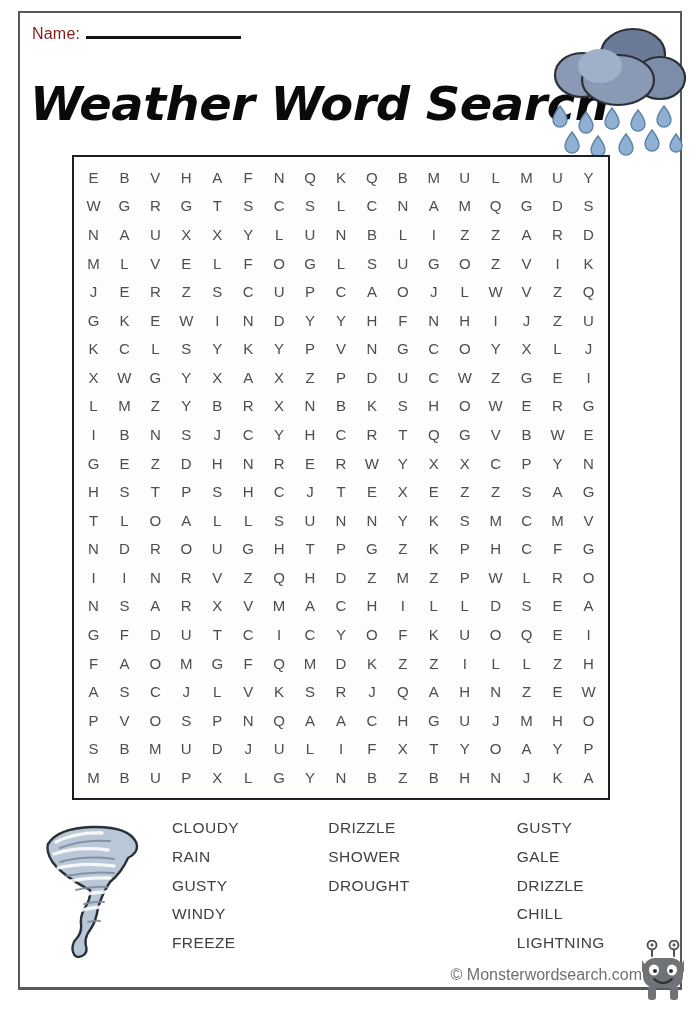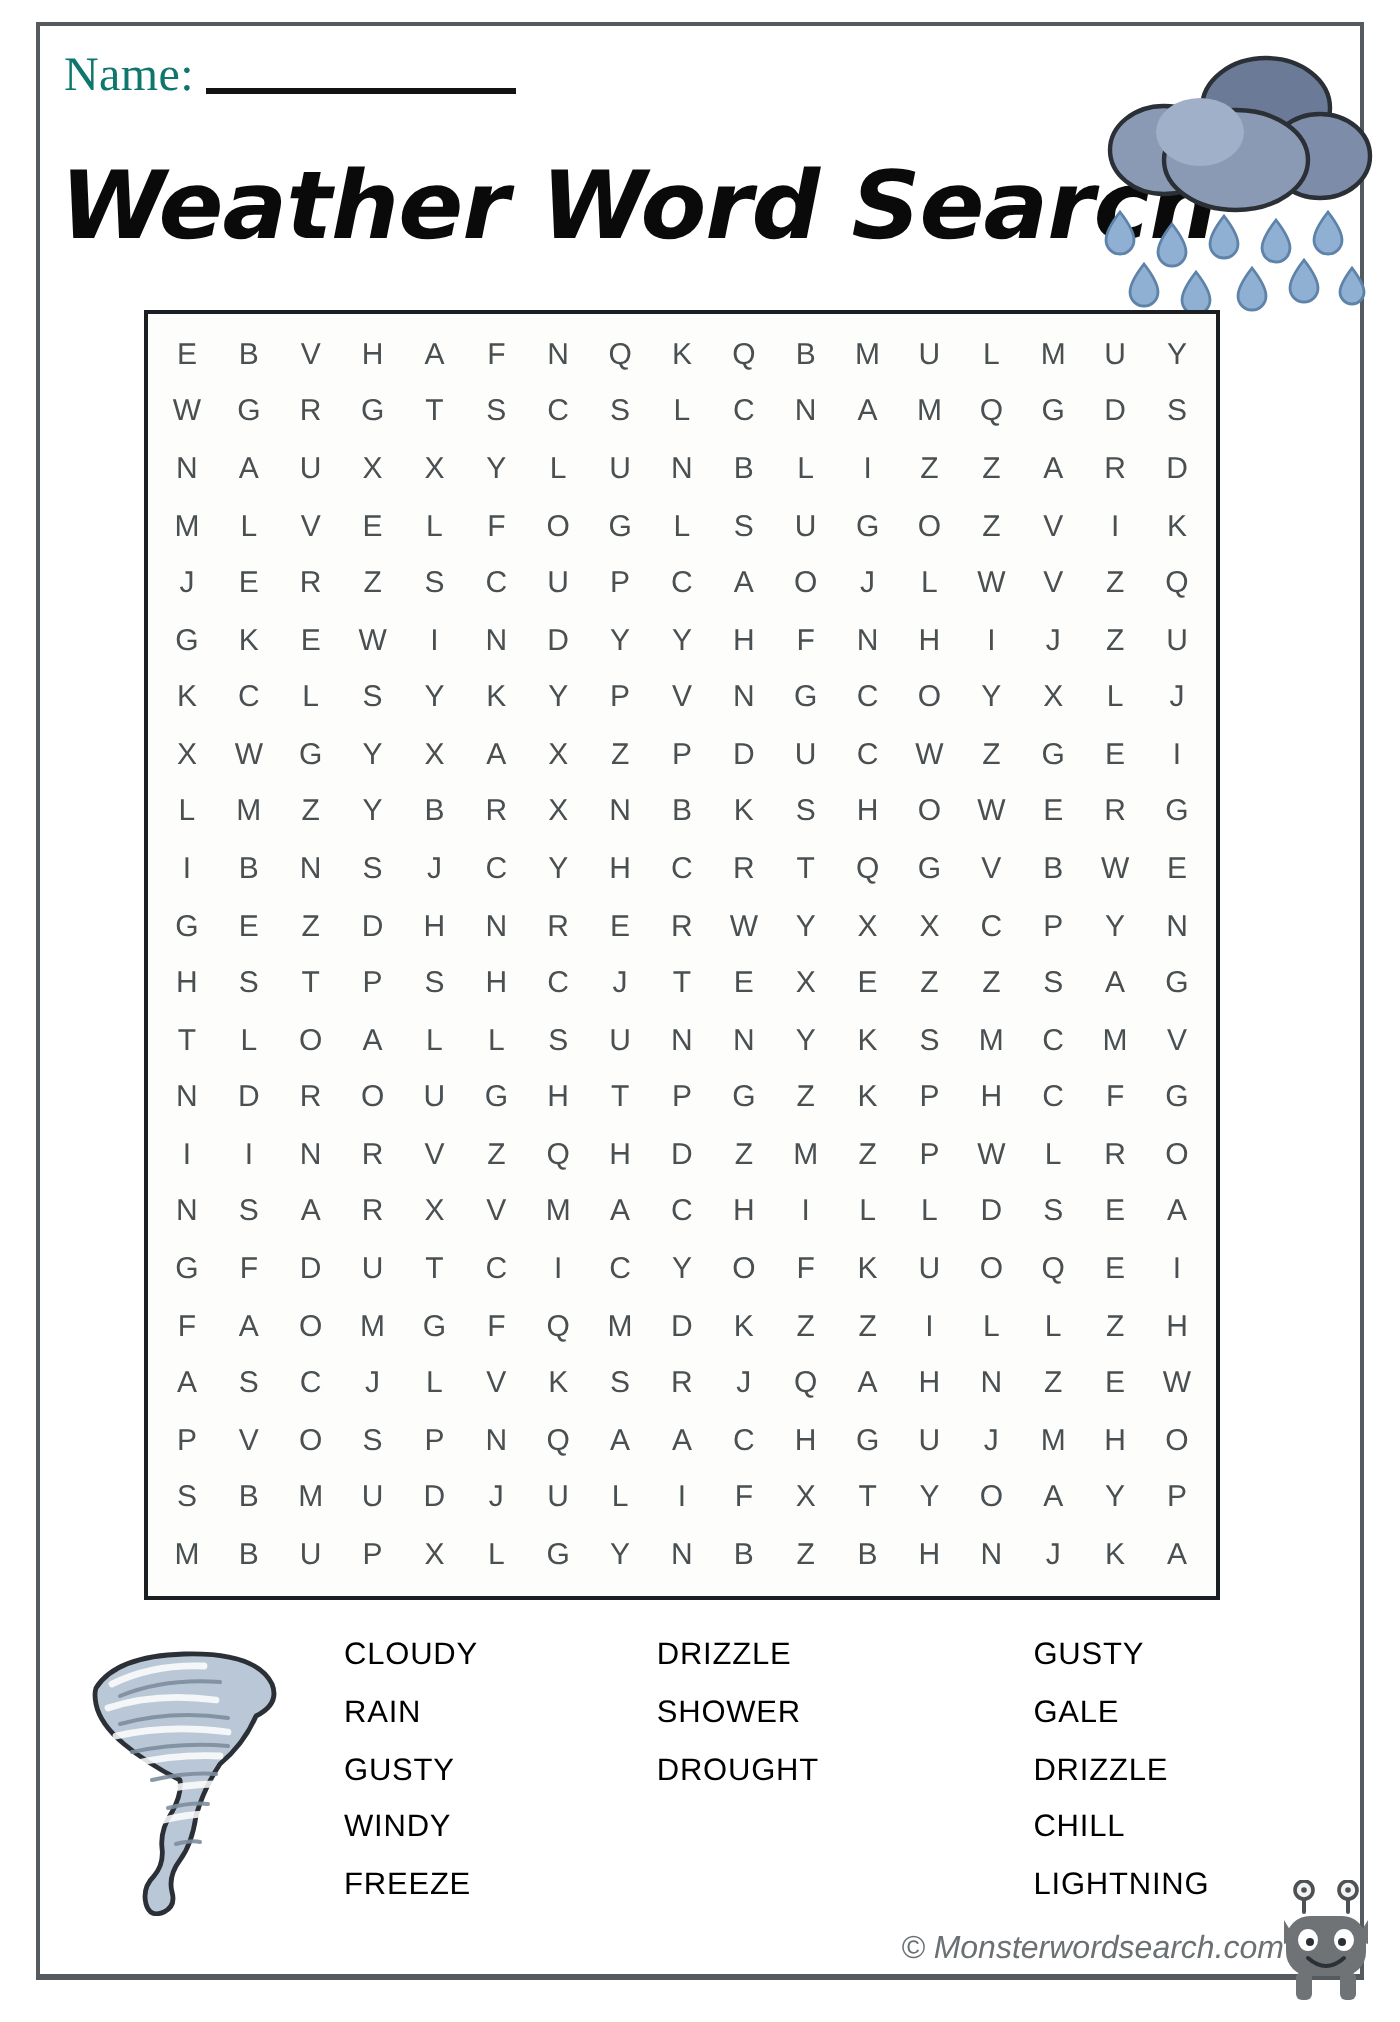--- a/index.html
+++ b/index.html
@@ -32,25 +32,25 @@
   
   .name-row {
     position: absolute;
     left: 32px;
     top: 26px;
     display: flex;
     align-items: flex-end;
     gap: 6px;
   }
   .name-label {
-    font-size: 24px;
-    color: #0f766e;
+    font-size: 16px;
+    color: #7f1d1d;
     letter-spacing: 0.2px;
     line-height: 1;
-    font-family: Liberation Serif, serif;
+    font-family: Liberation Sans, sans-serif;
   }
   .name-blank {
     width: 155px;
     height: 0;
     border-bottom: 3px solid #111315;
     margin-bottom: 3px;
   }
 
   
   .title {
@@ -113,21 +113,21 @@
     width: 475px;
     display: flex;
     gap: 0;
   }
   .word-col {
     width: 192px;
   }
   .word-col:last-child { width: 160px; margin-left: 32px; }
   .word-item {
     font-size: 15.5px;
-    color: #000000;
+    color: #404040;
     line-height: 28.8px;
     letter-spacing: 0.4px;
     font-family: "Liberation Sans", sans-serif;
     white-space: nowrap;
   }
 
   
   .tornado-art {
     position: absolute;
     left: 36px;
@@ -143,21 +143,20 @@
     top: 988px;
     width: 664px;
     height: 0;
     border-bottom: 2px solid #555a5e;
   }
   .footer-credit {
     position: absolute;
     right: 58px;
     top: 966px;
     font-size: 16px;
-    font-style: italic;
     color: #6b7073;
     font-family: "Liberation Sans", sans-serif;
     white-space: nowrap;
     margin-left: 12px;
   }
   .monster-art {
     position: absolute;
     right: 8px;
     top: 940px;
     width: 58px;

